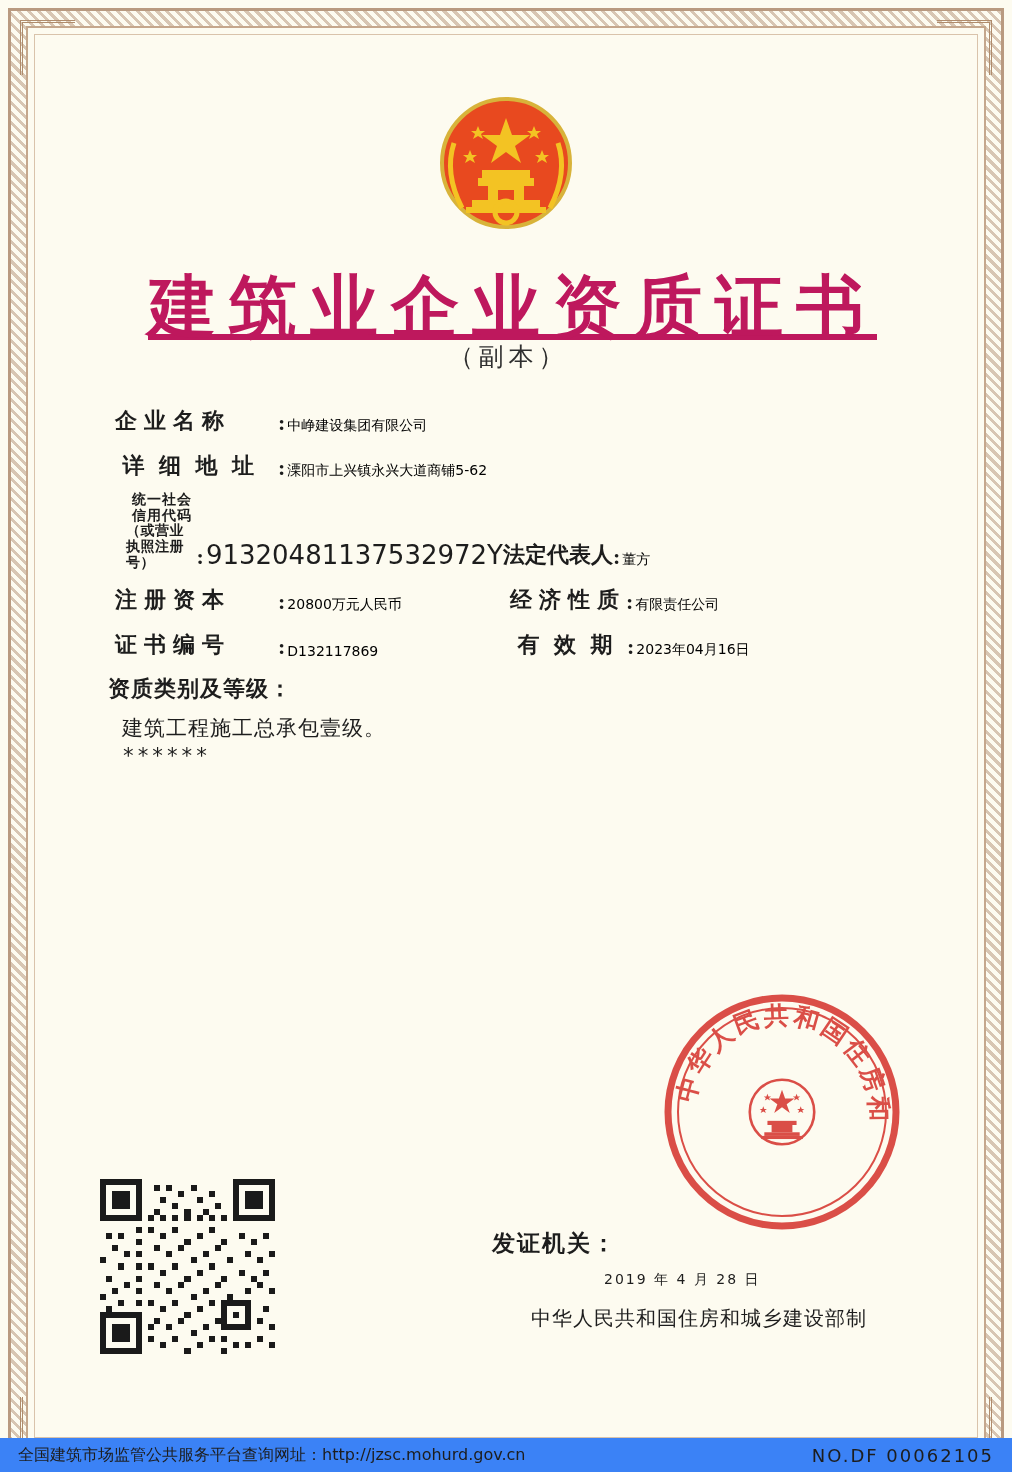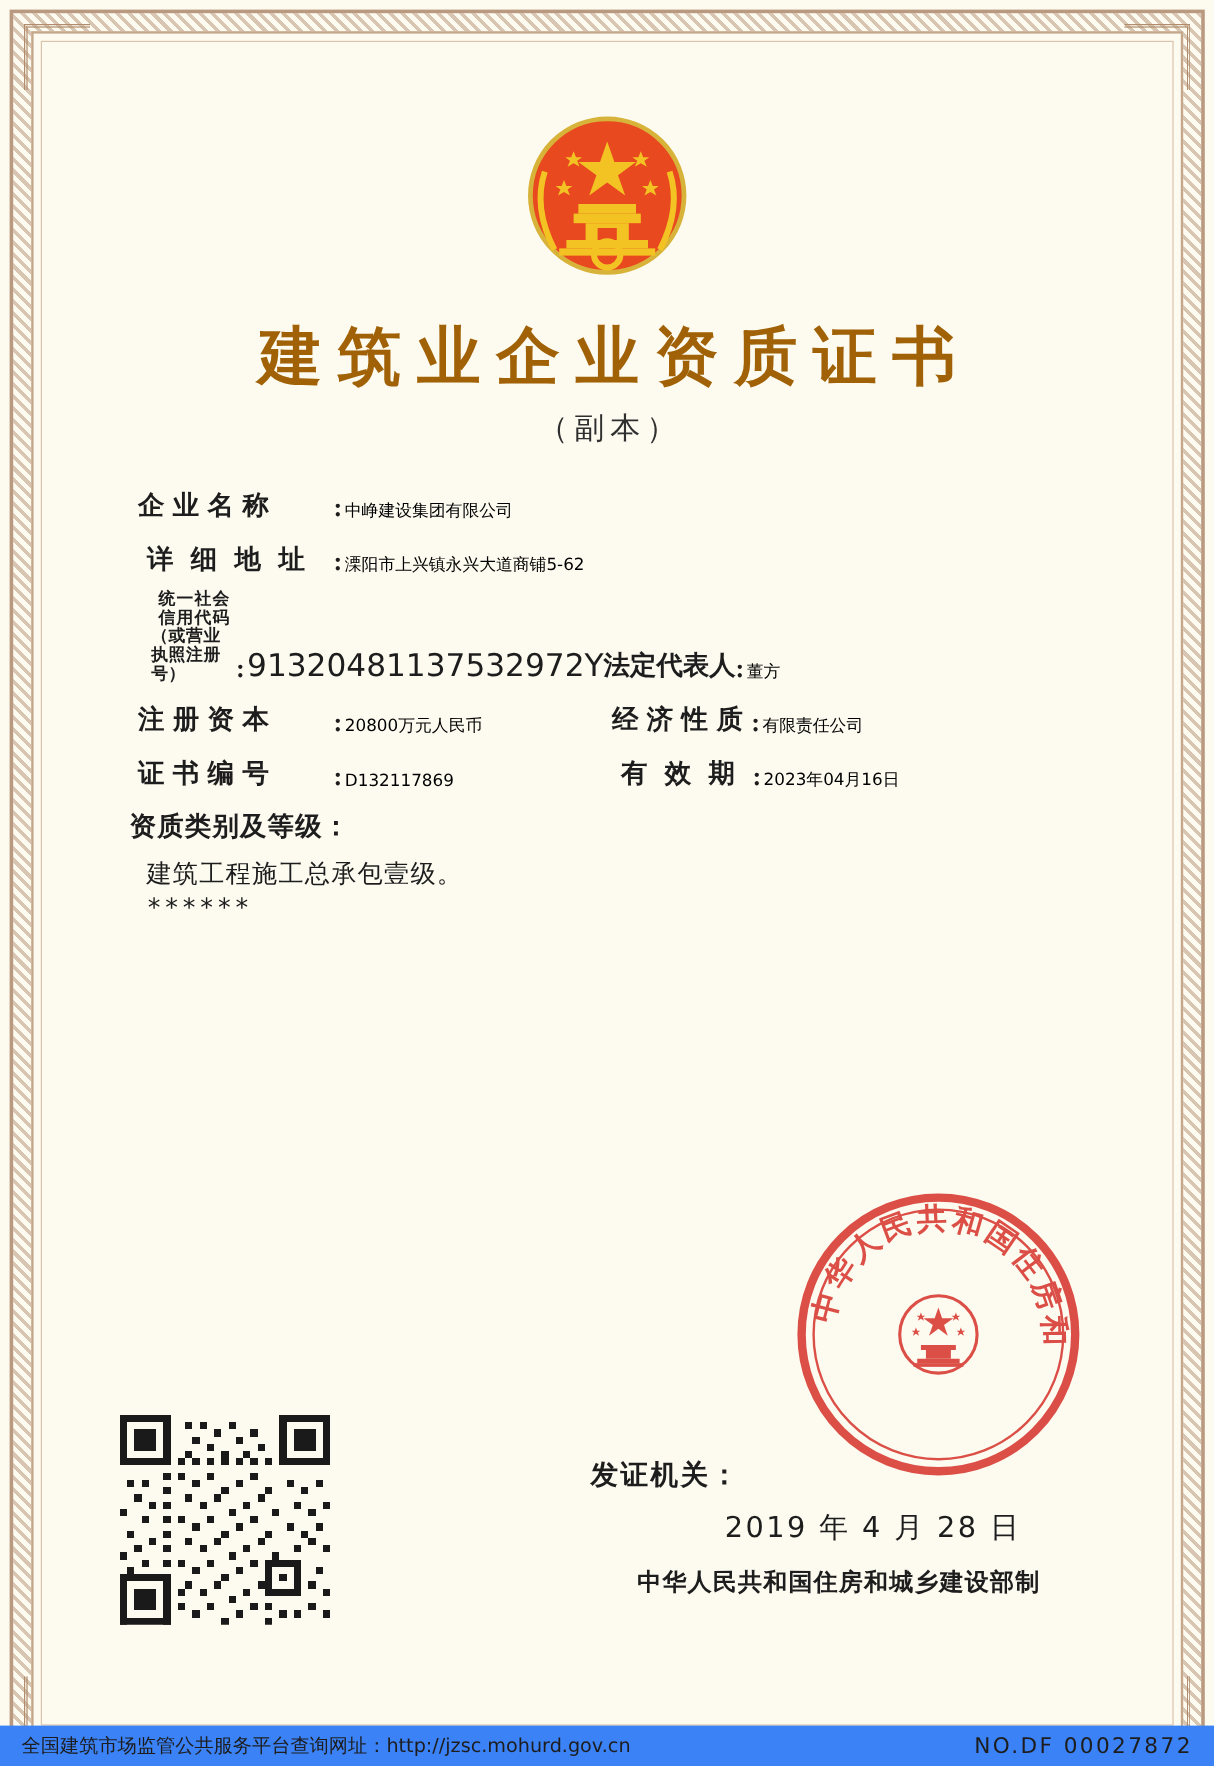--- a/index.html
+++ b/index.html
@@ -68,26 +68,27 @@
     width: 160px;
     height: 150px;
   }
 
   
   .title {
     position: absolute;
     top: 222px;
     left: 0; right: 0;
     text-align: center;
-    font-size: 53px;
+    font-size: 68px;
     letter-spacing: 13px;
     font-weight: bold;
-    color: #a16207;
+    color: #be185d;
     font-family: "DejaVu Serif", "Liberation Serif", serif;
     text-indent: 13px;
+    text-decoration: underline;
   }
   .subtitle {
     position: absolute;
     top: 300px;
     left: 0; right: 0;
     text-align: center;
     font-size: 25px;
     letter-spacing: 5px;
     color: #2f2f2f;
     text-indent: 5px;
@@ -198,33 +199,32 @@
     font-size: 23px;
     font-weight: bold;
     letter-spacing: 2px;
     color: #1d1d1d;
     font-family: "DejaVu Serif", "Liberation Serif", serif;
     padding-left: 8px;
   }
   .issue-date {
     margin-top: 12px;
     padding-left: 120px;
-    font-size: 24px;
+    font-size: 14px;
     letter-spacing: 2px;
     color: #1d1d1d;
     font-family: "DejaVu Sans", "Liberation Sans", sans-serif;
   }
   .maker {
     margin-top: 16px;
     font-size: 20px;
     text-align: center;
     letter-spacing: 1px;
     color: #1d1d1d;
     font-family: "DejaVu Serif", "Liberation Serif", serif;
-    font-weight: bold;
   }
 
   
   .qr {
     position: absolute;
     left: 60px;
     bottom: 78px;
     width: 175px;
     height: 175px;
   }
@@ -527,16 +527,16 @@
           <rect x="8" y="24" width="1" height="1"></rect>
             <rect x="20" y="26" width="1" height="1"></rect>
         </g>
       </svg>
     </div>
 
   </div>
 
   <div class="footer">
     <span class="left">全国建筑市场监管公共服务平台查询网址：http://jzsc.mohurd.gov.cn</span>
-    <span class="right">NO.DF 00027872</span>
+    <span class="right">NO.DF 00062105</span>
   </div>
 
 </div>
 
 </body></html>

